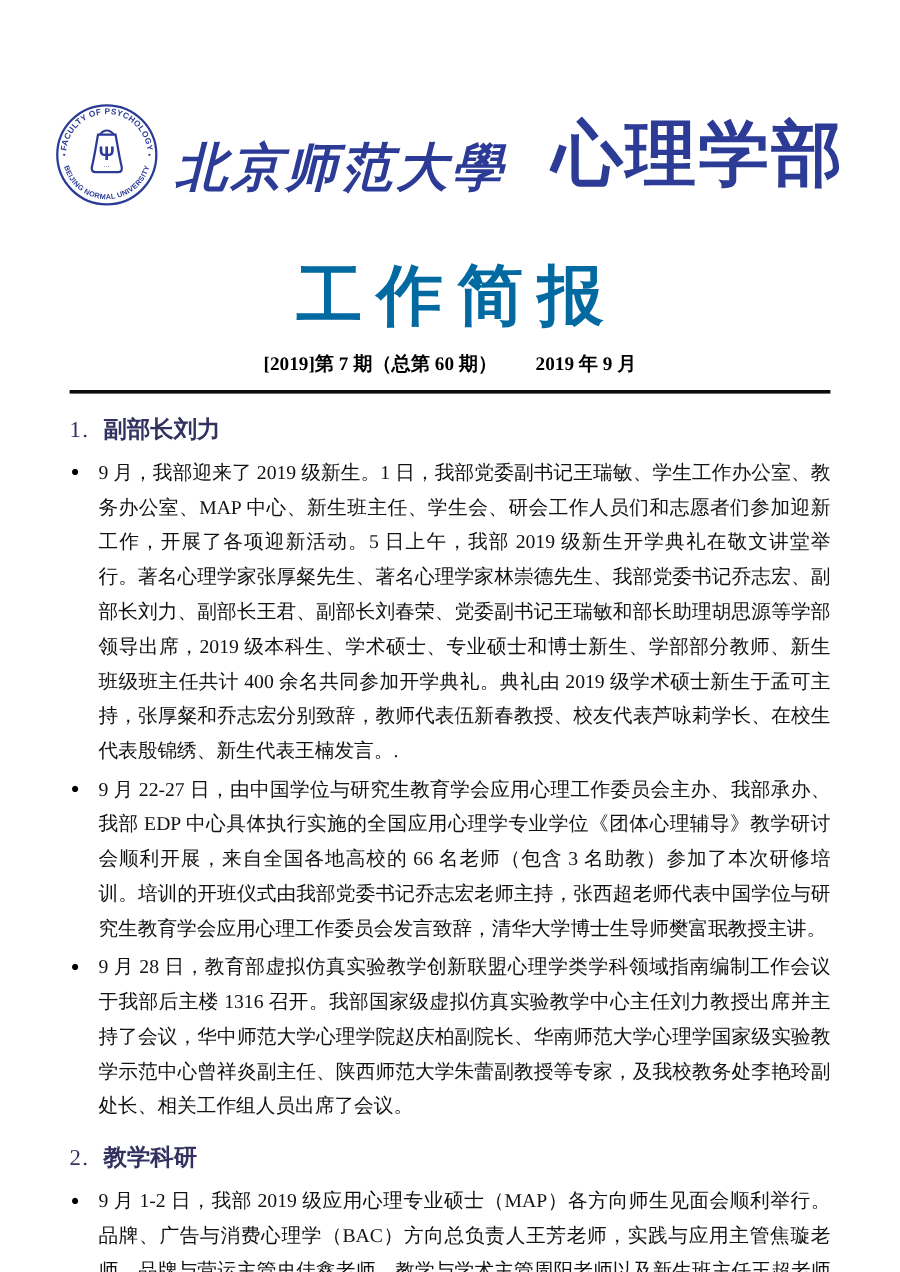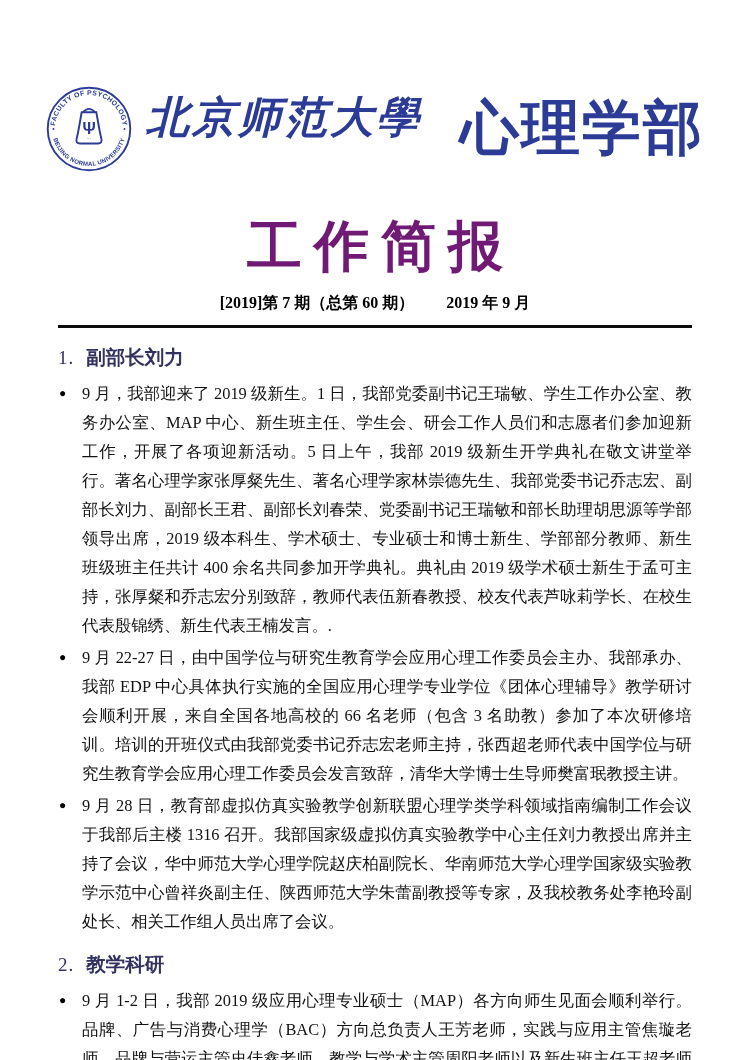--- a/index.html
+++ b/index.html
@@ -16,21 +16,21 @@
   .letterhead {
     padding-top: 86px;
     display: flex;
     justify-content: center;
     align-items: center;
     gap: 14px;
     color: #2b3b96;
   }
   .seal { width: 86px; height: 86px; display: block; flex: 0 0 auto; }
   .seal text { fill: #2b3b96; font-family: "Liberation Sans", "DejaVu Sans", sans-serif; font-weight: bold; }
-  .brand-names { display: flex; align-items: flex-start; gap: 32px; }
+  .brand-names { display: flex; align-items: flex-end; gap: 32px; }
   .uni-name {
     font-family: "DejaVu Serif", serif;
     font-style: italic;
     font-weight: bold;
     font-size: 43px;
     letter-spacing: 3px;
     color: #2b3b96;
     white-space: nowrap;
   }
   .fac-name {
@@ -46,21 +46,21 @@
   
   .doc-title {
     margin: 44px 0 0;
     text-align: center;
     font-family: "Liberation Serif", "DejaVu Serif", serif;
     font-weight: bold;
     font-size: 55px;
     line-height: 1.12;
     letter-spacing: 12px;
     padding-left: 12px; 
-    color: #701a75;
+    color: #0369a1;
   }
   .issue-line {
     margin: 15px 0 0;
     text-align: center;
     font-weight: bold;
     font-size: 16px;
     color: #000000;
     white-space: nowrap;
   }
   .issue-date { margin-left: 28px; }

